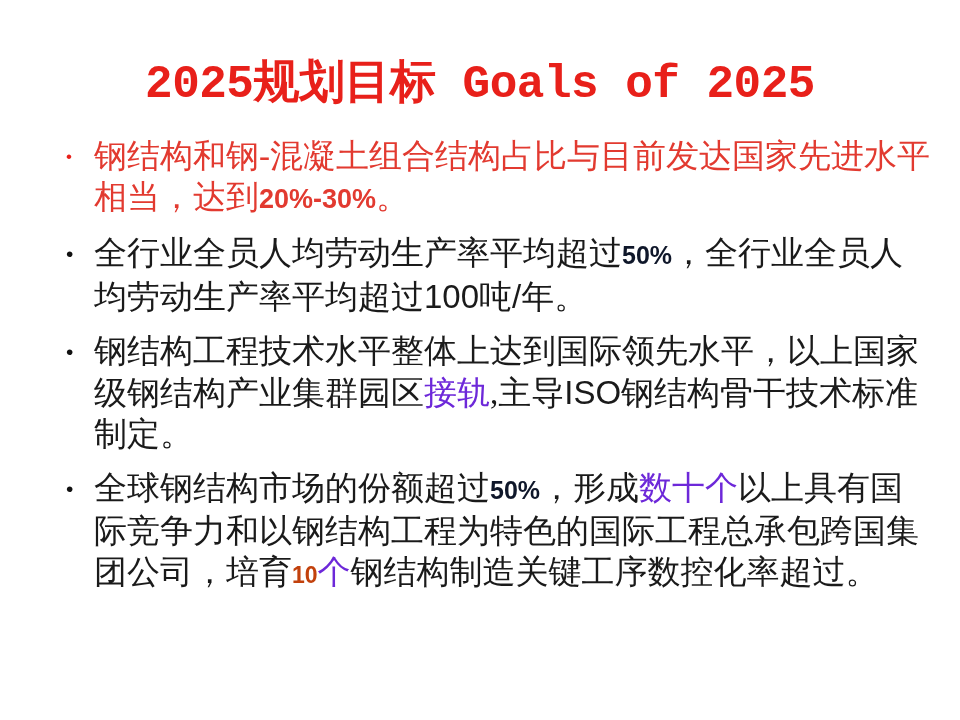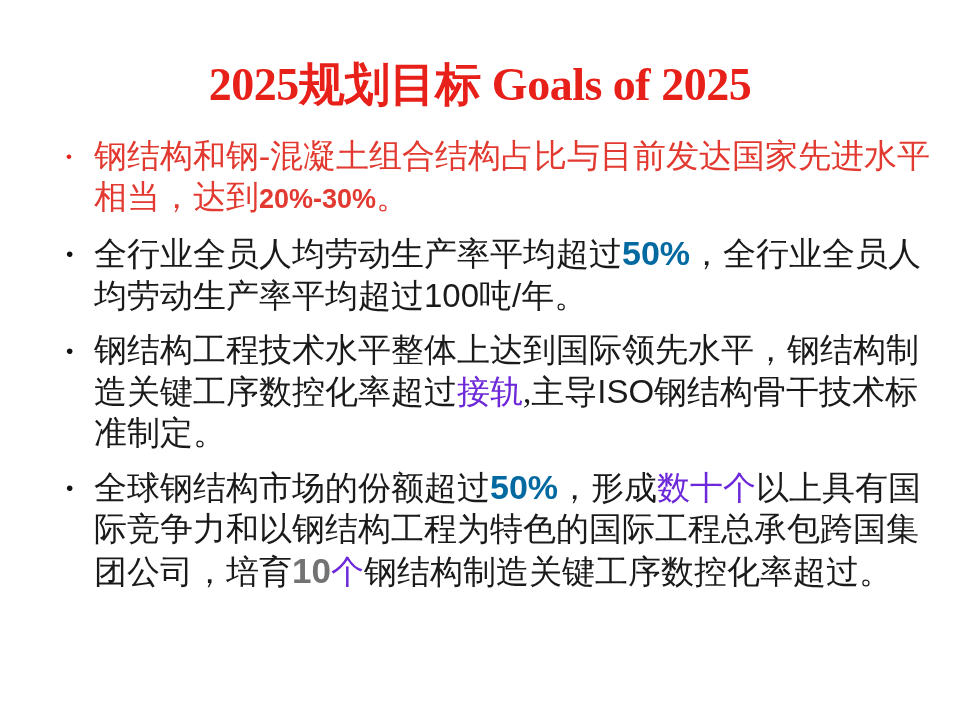--- a/index.html
+++ b/index.html
@@ -22,21 +22,21 @@
   }
 
   
   .slide-title {
     position: absolute;
     top: 58px;
     left: 0;
     width: 960px;
     text-align: center;
     color: #e8201a;
-    font-family: Liberation Serif, serif;
+    font-family: Liberation Mono, monospace;
     font-weight: bold;
     font-size: 46px;
     line-height: 54px;
     letter-spacing: -0.5px;
     white-space: nowrap;
   }
 
   
   .bullet-list {
     position: absolute;
@@ -75,39 +75,39 @@
   .bullet-text.all-red {
     color: #e23a30;
   }
   .bullet-text .seg {
     white-space: pre-wrap;
   }
   .seg.red {
     color: #6d28d9;
   }
   .seg.redbold {
-    color: #0369a1;
+    color: #0f172a;
     font-family: "Liberation Sans", "DejaVu Sans", sans-serif;
     font-weight: bold;
-    font-size: 34px;
+    font-size: 25px;
   }
   .seg.bold-latin {
     font-family: "Liberation Sans", "DejaVu Sans", sans-serif;
     font-weight: bold;
     font-size: 27px;
   }
   .seg.latin {
     font-family: "Liberation Sans", "DejaVu Sans", sans-serif;
     font-size: 33px;
   }
   .seg.num-red {
-    color: #737373;
+    color: #c2410c;
     font-family: "Liberation Sans", "DejaVu Sans", sans-serif;
     font-weight: bold;
-    font-size: 35px;
+    font-size: 23px;
   }
 </style>
 </head>
 <body>
 
 <div class="slide">
 
   <div class="slide-title">2025规划目标 Goals of 2025</div>
 
   <div class="bullet-list">
@@ -122,21 +122,21 @@
     <div class="bullet-item">
       <div class="bullet-marker">•</div>
       <div class="bullet-text">
         <span class="seg">全行业全员人均劳动生产率平均超过</span><span class="seg redbold">50%</span><span class="seg">，全行业全员人均劳动生产率平均超过</span><span class="seg latin">100</span><span class="seg">吨</span><span class="seg latin">/</span><span class="seg">年。</span>
       </div>
     </div>
 
     <div class="bullet-item">
       <div class="bullet-marker">•</div>
       <div class="bullet-text">
-        <span class="seg">钢结构工程技术水平整体上达到国际领先水平，钢结构制造关键工序数控化率超过</span><span class="seg red">接轨</span><span class="seg">,主导</span><span class="seg latin">ISO</span><span class="seg">钢结构骨干技术标准制定。</span>
+        <span class="seg">钢结构工程技术水平整体上达到国际领先水平，以上国家级钢结构产业集群园区</span><span class="seg red">接轨</span><span class="seg">,主导</span><span class="seg latin">ISO</span><span class="seg">钢结构骨干技术标准制定。</span>
       </div>
     </div>
 
     <div class="bullet-item">
       <div class="bullet-marker">•</div>
       <div class="bullet-text">
         <span class="seg">全球钢结构市场的份额超过</span><span class="seg redbold">50%</span><span class="seg">，形成</span><span class="seg red">数十个</span><span class="seg">以上具有国际竞争力和以钢结构工程为特色的国际工程总承包跨国集团公司，培育</span><span class="seg num-red">10</span><span class="seg red">个</span><span class="seg">钢结构制造关键工序数控化率超过。</span>
       </div>
     </div>
 

